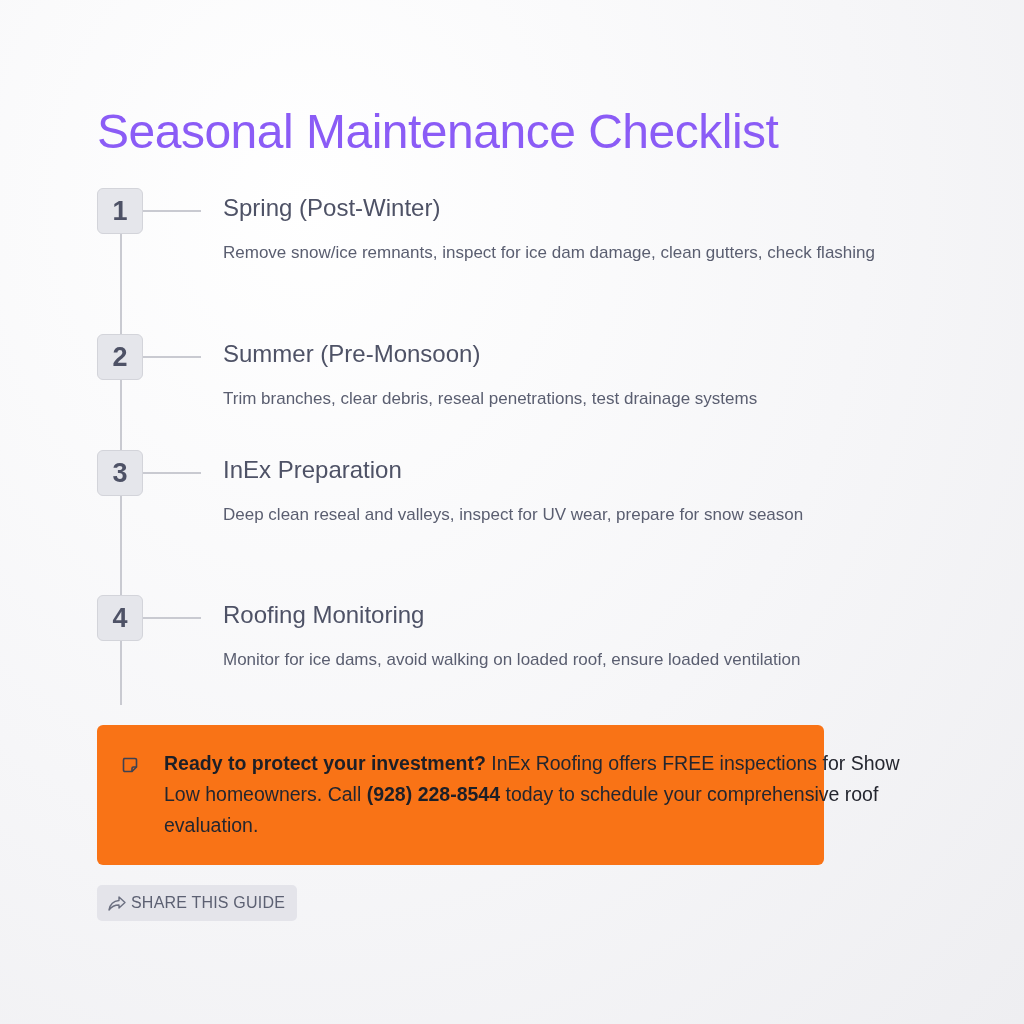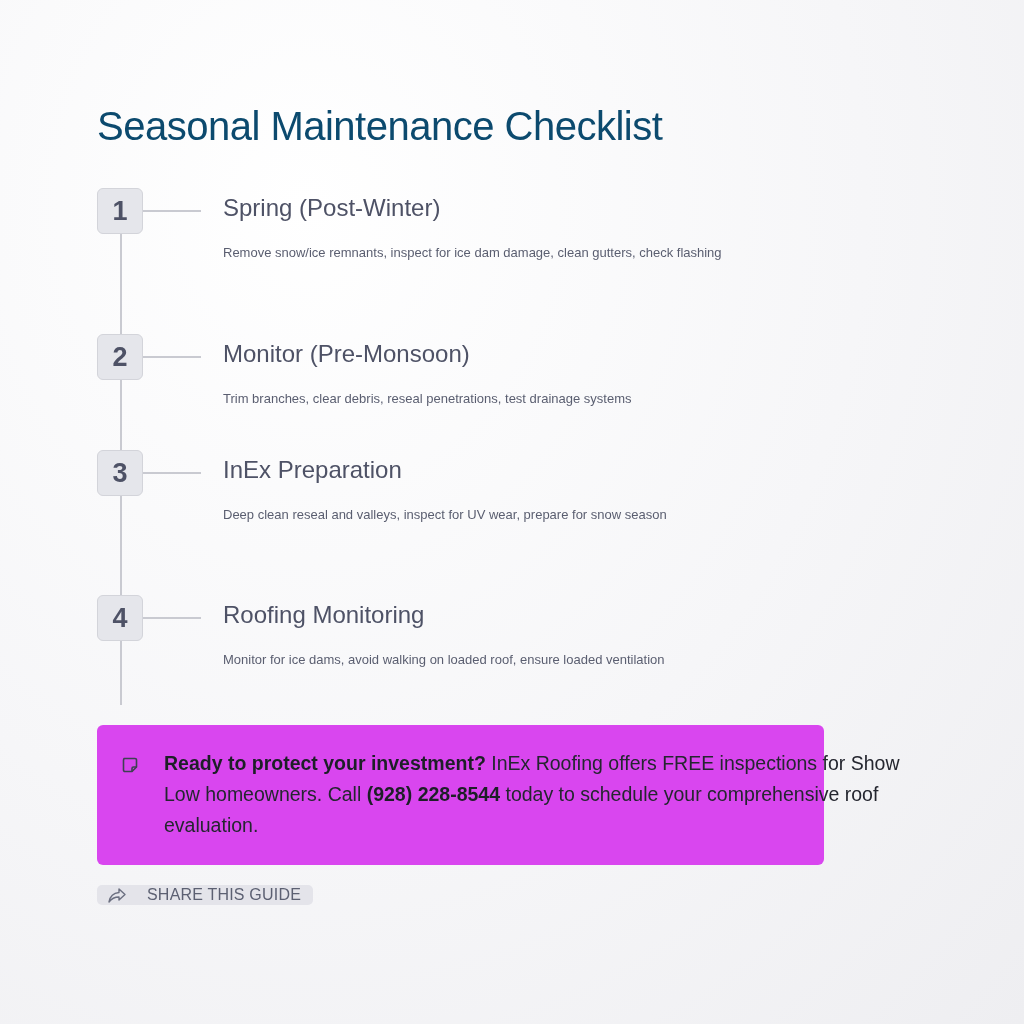--- a/index.html
+++ b/index.html
@@ -5,21 +5,21 @@
     html, body { margin: 0; padding: 0; }
     body {
       width: 1024px; height: 1024px; overflow: hidden;
       background: radial-gradient(ellipse at 30% 20%, #ffffff 0%, #f6f6f8 55%, #eeeef1 100%);
       font-family: "Liberation Sans", sans-serif;
       color: #4a4e63;
       position: relative;
     }
     .title {
       position: absolute; left: 97px; top: 104px;
-      font-size: 40px; font-weight: 500; color: #0c4a6e;
+      font-size: 48px; font-weight: 500; color: #8b5cf6;
       letter-spacing: -0.5px; margin: 0;
     }
     .timeline-line {
       position: absolute; left: 120px; top: 210px; width: 2px; height: 495px;
       background: #c9cad1;
     }
     .step { position: absolute; left: 97px; width: 820px; }
     .step-badge {
       position: absolute; left: 0; top: 0; width: 46px; height: 46px;
       background: #e5e6eb; border: 1px solid #d3d4da; border-radius: 6px;
@@ -29,36 +29,36 @@
     }
     .step-connector {
       position: absolute; left: 46px; top: 22px; width: 58px; height: 2px; background: #c9cad1;
     }
     .step-title {
       position: absolute; left: 126px; top: 6px;
       font-size: 24px; font-weight: 500; color: #4e5266; white-space: nowrap;
     }
     .step-desc {
       position: absolute; left: 126px; top: 50px; width: 700px;
-      font-size: 13px; line-height: 30px; color: #5a5e70;
+      font-size: 17px; line-height: 30px; color: #5a5e70;
     }
     .cta {
       position: absolute; left: 97px; top: 725px; width: 727px; height: 140px;
-      background: #d946ef; border-radius: 6px; box-sizing: border-box;
+      background: #f97316; border-radius: 6px; box-sizing: border-box;
     }
     .cta-icon { position: absolute; left: 24px; top: 31px; width: 18px; height: 18px; }
     .cta-text {
       position: absolute; left: 67px; top: 23px; width: 740px;
       font-size: 19.5px; line-height: 31px; color: #24262f;
     }
     .cta-text b { font-weight: 700; color: #1d1f27; }
     .share-btn {
-      position: absolute; left: 97px; top: 885px; height: 20px; padding: 0 12px 0 10px;
+      position: absolute; left: 97px; top: 885px; height: 36px; padding: 0 12px 0 10px;
       background: #e4e4ea; border-radius: 5px; border: none;
-      display: flex; align-items: center; gap: 20px; cursor: pointer;
+      display: flex; align-items: center; gap: 4px; cursor: pointer;
       font-family: "Liberation Sans", sans-serif; font-size: 16px; color: #5c6072;
       letter-spacing: 0.2px;
     }
     .share-icon { width: 20px; height: 18px; }
   </style>
 </head>
 <body>
 
 <h1 class="title">Seasonal Maintenance Checklist</h1>
 
@@ -67,21 +67,21 @@
 <div class="step" style="top:188px;">
   <div class="step-badge">1</div>
   <div class="step-connector"></div>
   <div class="step-title">Spring (Post-Winter)</div>
   <div class="step-desc">Remove snow/ice remnants, inspect for ice dam damage, clean gutters, check flashing</div>
 </div>
 
 <div class="step" style="top:334px;">
   <div class="step-badge">2</div>
   <div class="step-connector"></div>
-  <div class="step-title">Monitor (Pre-Monsoon)</div>
+  <div class="step-title">Summer (Pre-Monsoon)</div>
   <div class="step-desc">Trim branches, clear debris, reseal penetrations, test drainage systems</div>
 </div>
 
 <div class="step" style="top:450px;">
   <div class="step-badge">3</div>
   <div class="step-connector"></div>
   <div class="step-title">InEx Preparation</div>
   <div class="step-desc">Deep clean reseal and valleys, inspect for UV wear, prepare for snow season</div>
 </div>
 

